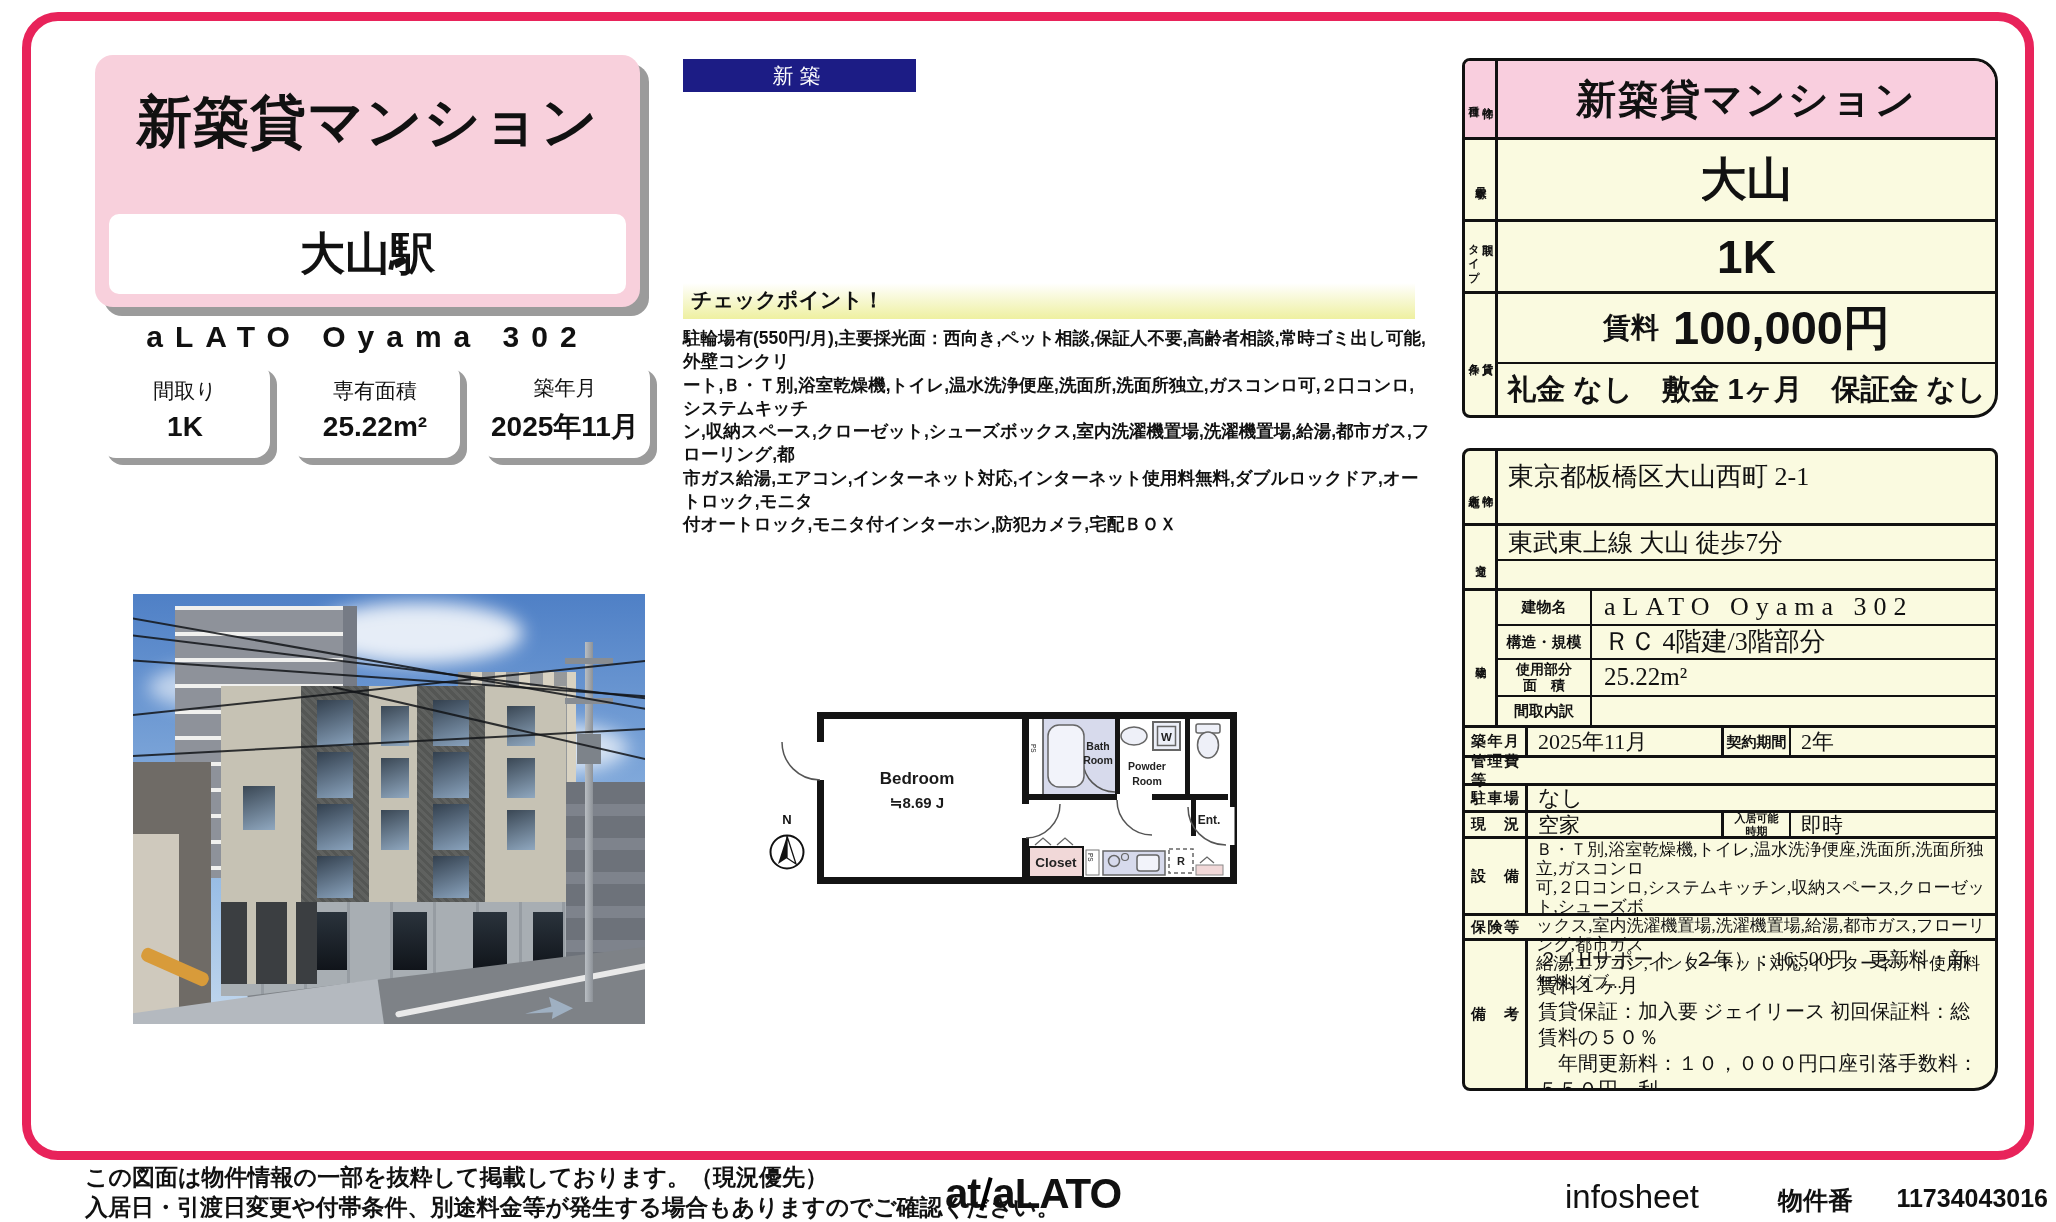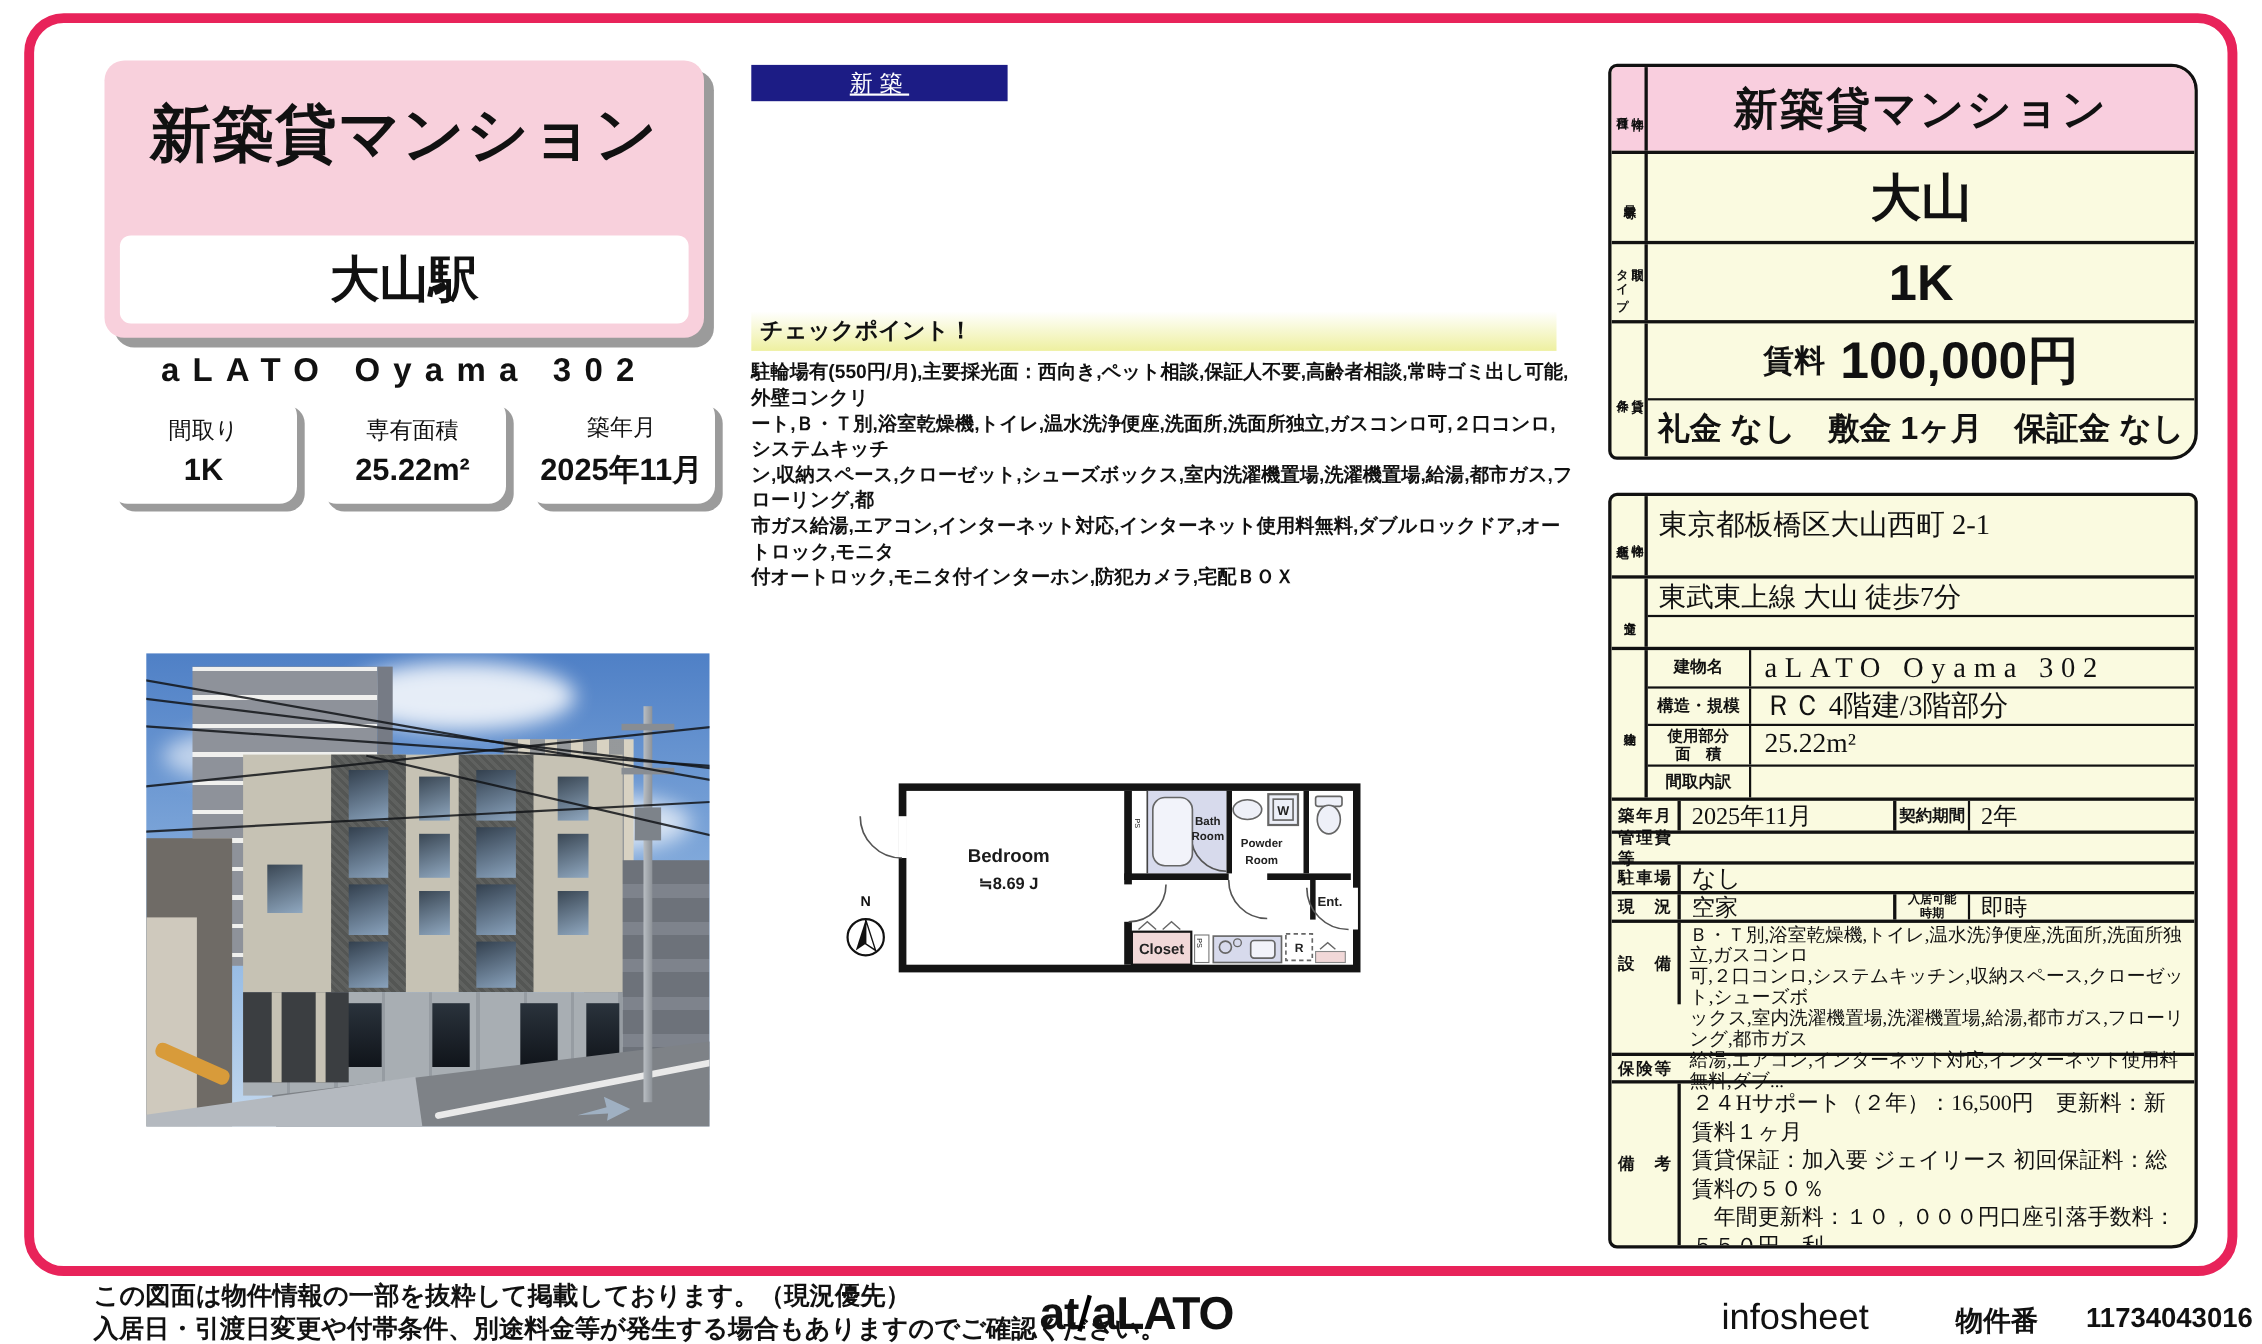--- a/index.html
+++ b/index.html
@@ -19,21 +19,21 @@
   .bldg-line{left:95px;top:320px;width:545px;text-align:center;font-size:30px;font-weight:600;letter-spacing:12px;white-space:nowrap;}
 
   
   .spec-box{top:362px;width:170px;height:96px;background:#fff;border-radius:16px;box-shadow:7px 7px 0 #9b9b9b;
             display:flex;flex-direction:column;align-items:center;justify-content:center;gap:6px;}
   .spec-label{font-size:21px;}
   .spec-value{font-size:28px;font-weight:bold;}
 
   
   .badge-new{left:683px;top:59px;width:233px;height:33px;background:#1c1c85;color:#fff;font-size:21px;
-             letter-spacing:6px;display:flex;align-items:center;justify-content:center;text-decoration:underline;}
+             letter-spacing:6px;display:flex;align-items:center;justify-content:center;}
   .cp-head{left:683px;top:283px;width:732px;height:36px;box-sizing:border-box;padding:3px 8px;
            background:linear-gradient(180deg,#ffffff 0%,#eef0a0 100%);font-size:21px;font-weight:bold;}
   .cp-text{left:683px;top:327px;width:748px;font-size:17.5px;line-height:1.33;font-weight:600;white-space:pre-line;}
 
   
   .photo{left:133px;top:594px;width:512px;height:430px;overflow:hidden;background:linear-gradient(180deg,#4f80c6 0%,#9dc0e6 70%,#c3d8ee 100%);}
   .photo div{position:absolute;}
   .cloud{background:#fff;border-radius:50%;filter:blur(9px);}
   .wire{height:2px;background:rgba(18,20,24,.85);transform-origin:left center;z-index:6;}
 
@@ -313,21 +313,21 @@
     </div>
     <div class="trow" style="height:77px;">
       <div class="cell hlab">
           <span>設備</span>
         </div>
       <div class="cell bl grow ser" style="font-size:17px;line-height:19px;padding:1px 8px;white-space:pre-line;align-items:flex-start;">Ｂ・Ｔ別,浴室乾燥機,トイレ,温水洗浄便座,洗面所,洗面所独立,ガスコンロ
 可,２口コンロ,システムキッチン,収納スペース,クローゼット,シューズボ
 ックス,室内洗濯機置場,洗濯機置場,給湯,都市ガス,フローリング,都市ガス
 給湯,エアコン,インターネット対応,インターネット使用料無料,ダブ...</div>
     </div>
-    <div class="trow" style="height:25px;margin-top:44px;">
+    <div class="trow" style="height:25px;">
       <div class="cell hlab">
           <span>保険等</span>
         </div>
     </div>
     <div class="trow" style="height:150px;">
       <div class="cell hlab">
           <span>備考</span>
         </div>
       <div class="cell bl grow ser" style="font-size:20px;line-height:26px;padding:5px 10px;white-space:pre-line;align-items:flex-start;">２４Hサポート（２年）：16,500円　更新料：新賃料１ヶ月
 賃貸保証：加入要 ジェイリース 初回保証料：総賃料の５０％

